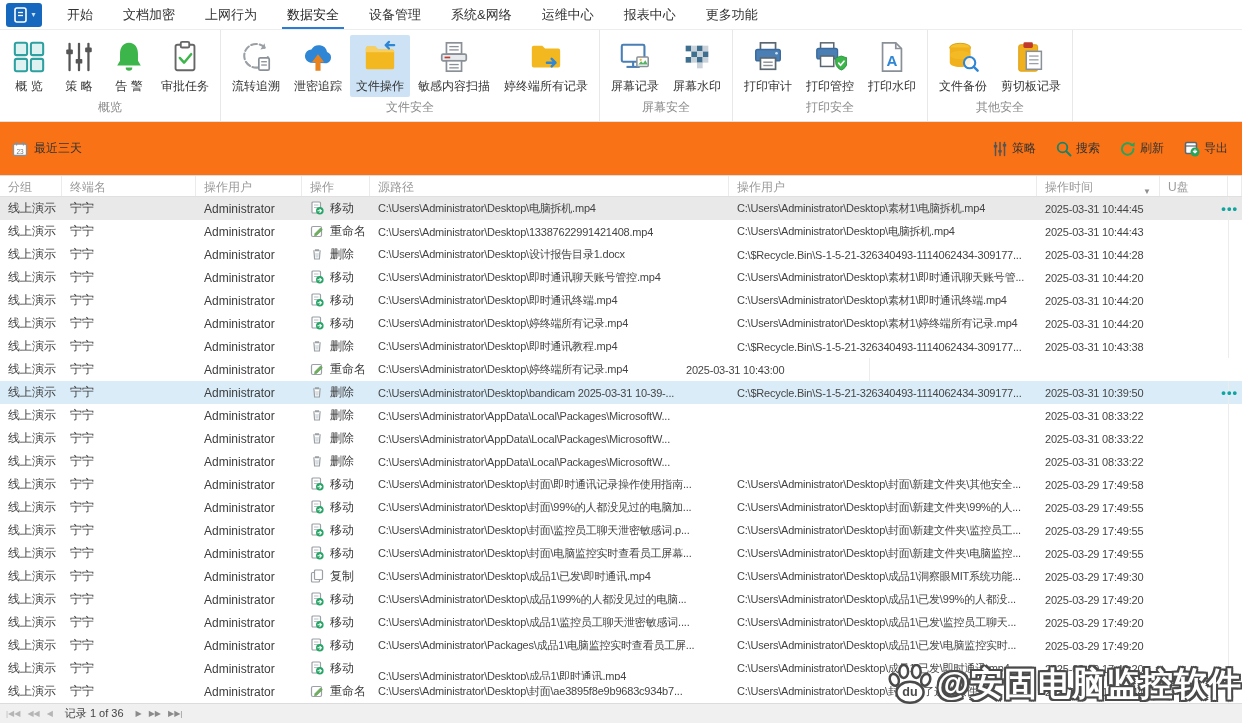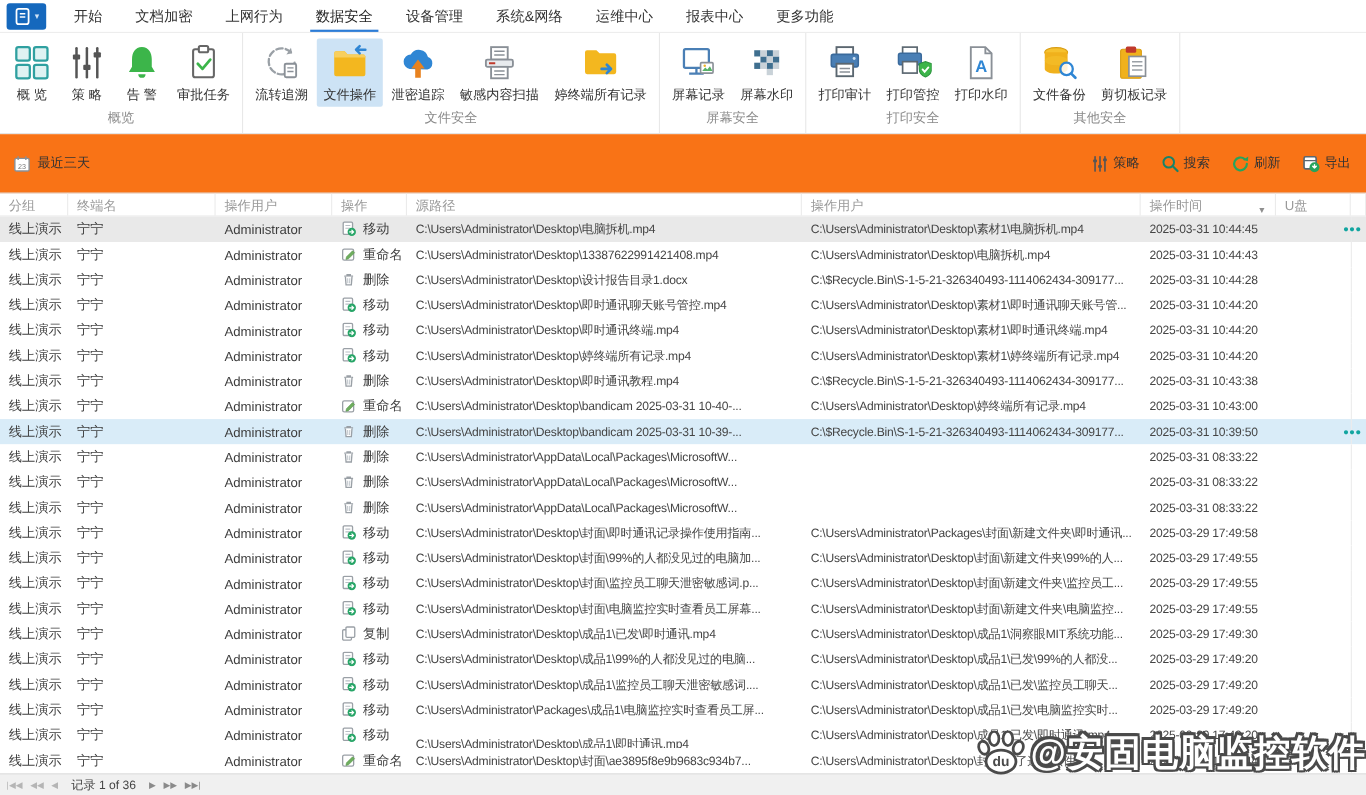--- a/index.html
+++ b/index.html
@@ -154,38 +154,38 @@
               <svg width="34" height="34" viewBox="0 0 36 36">
                 <path d="M27 8 A12.5 12.5 0 1 0 30.5 18" fill="none" stroke="#9aa0a6" stroke-width="2.2" stroke-linecap="round" stroke-dasharray="6 3"></path>
                 <path d="M27 3.5 l1.2 5.5 -5.6 1 Z" fill="#9aa0a6"></path>
                 <rect x="21" y="19" width="11" height="13" rx="1.5" fill="#fff" stroke="#8a9097" stroke-width="1.8"></rect>
                 <line x1="23.5" y1="23" x2="29.5" y2="23" stroke="#8a9097" stroke-width="1.4"></line>
                 <line x1="23.5" y1="26.5" x2="29.5" y2="26.5" stroke="#8a9097" stroke-width="1.4"></line>
               </svg>
             </span>
             <span class="ri-label">流转追溯</span>
           </div>
+          <div class="ritem">
+            <span class="ri-icon">
+              <svg width="34" height="34" viewBox="0 0 36 36">
+                <path d="M10 24 a7 7 0 0 1 1-13.9 A9 9 0 0 1 27.6 12.6 A6.2 6.2 0 0 1 27 24.5 Z" fill="#2f86d4"></path>
+                <path d="M18 15 l6.5 8.5 h-3.8 v9 h-5.4 v-9 H11.5 Z" fill="#e8821f"></path>
+              </svg>
+            </span>
+            <span class="ri-label">泄密追踪</span>
+          </div>
           <div class="ritem selected">
             <span class="ri-icon">
               <svg width="34" height="34" viewBox="0 0 36 36">
                 <path d="M3 9 a2 2 0 0 1 2-2 h8 l3 3 h15 a2 2 0 0 1 2 2 v17 a2 2 0 0 1 -2 2 H5 a2 2 0 0 1 -2 -2 Z" fill="#f3b71f"></path>
                 <path d="M3 13 h30 v-1 a2 2 0 0 0 -2 -2 H16 l-3 -3 H5 a2 2 0 0 0 -2 2 Z" fill="#f8cf5e"></path>
                 <path d="M33 5.5 h-9 m0 0 l3.5 -3.5 M24 5.5 l3.5 3.5" stroke="#2f86d4" stroke-width="2.4" fill="none" stroke-linecap="round" stroke-linejoin="round"></path>
               </svg>
             </span>
             <span class="ri-label">文件操作</span>
-          </div>
-          <div class="ritem">
-            <span class="ri-icon">
-              <svg width="34" height="34" viewBox="0 0 36 36">
-                <path d="M10 24 a7 7 0 0 1 1-13.9 A9 9 0 0 1 27.6 12.6 A6.2 6.2 0 0 1 27 24.5 Z" fill="#2f86d4"></path>
-                <path d="M18 15 l6.5 8.5 h-3.8 v9 h-5.4 v-9 H11.5 Z" fill="#e8821f"></path>
-              </svg>
-            </span>
-            <span class="ri-label">泄密追踪</span>
           </div>
           <div class="ritem">
             <span class="ri-icon">
               <svg width="34" height="34" viewBox="0 0 36 36">
                 <rect x="10" y="3" width="16" height="12" fill="#fff" stroke="#8a9097" stroke-width="1.8"></rect>
                 <line x1="13" y1="7" x2="23" y2="7" stroke="#8a9097" stroke-width="1.4"></line>
                 <line x1="13" y1="10.5" x2="23" y2="10.5" stroke="#8a9097" stroke-width="1.4"></line>
                 <rect x="5" y="15" width="26" height="7" rx="1.5" fill="#e8ebee" stroke="#8a9097" stroke-width="1.8"></rect>
                 <line x1="8" y1="18.5" x2="14" y2="18.5" stroke="#c0392b" stroke-width="1.8"></line>
                 <rect x="10" y="22" width="16" height="11" fill="#fff" stroke="#8a9097" stroke-width="1.8"></rect>
@@ -569,21 +569,20 @@
         <div class="td" style="width: 106px;">Administrator</div>
         <div class="td" style="width: 68px;">
           <span class="op-ic">
             <svg width="14" height="14" viewBox="0 0 14 14">
               <rect x="1.5" y="2.5" width="10" height="10" rx="1.5" fill="#fff" stroke="#9aa0a6" stroke-width="1.2"></rect>
               <path d="M5 9.5 l5.5 -5.5 1.8 1.8 -5.5 5.5 -2.3 0.5 Z" fill="#6fae5f" stroke="#5d9a50" stroke-width="0.6"></path>
             </svg>
           </span>
           <span>重命名</span>
         </div>
-        <div class="td path" style="width: 359px;">C:\Users\Administrator\Desktop\bandicam 2025-03-31 10-40-...</div>
         <div class="td path" style="width: 308px;">C:\Users\Administrator\Desktop\婷终端所有记录.mp4</div>
         <div class="td time" style="width: 123px;">2025-03-31 10:43:00</div>
         <div class="td" style="width: 68px;"></div>
         <div class="td gutter" style="width: 14px;"></div>
       </div>
       <div class="tr selected">
         <div class="td" style="width: 62px;">线上演示</div>
         <div class="td" style="width: 134px;">宁宁</div>
         <div class="td" style="width: 106px;">Administrator</div>
         <div class="td" style="width: 68px;">
@@ -677,21 +676,21 @@
               <rect x="2" y="1" width="8.5" height="11" rx="1" fill="#fff" stroke="#9aa0a6" stroke-width="1.2"></rect>
               <line x1="4" y1="4" x2="8.5" y2="4" stroke="#b8bec4" stroke-width="1"></line>
               <line x1="4" y1="6.5" x2="8.5" y2="6.5" stroke="#b8bec4" stroke-width="1"></line>
               <circle cx="9.8" cy="9.8" r="3.8" fill="#27a567"></circle>
               <path d="M7.9 9.8 h3.4 m-1.4 -1.5 l1.5 1.5 -1.5 1.5" stroke="#fff" stroke-width="1.1" fill="none" stroke-linecap="round"></path>
             </svg>
           </span>
           <span>移动</span>
         </div>
         <div class="td path" style="width: 359px;">C:\Users\Administrator\Desktop\封面\即时通讯记录操作使用指南...</div>
-        <div class="td path" style="width: 308px;">C:\Users\Administrator\Packages\封面\新建文件夹\即时通讯...</div>
+        <div class="td path" style="width: 308px;">C:\Users\Administrator\Desktop\封面\新建文件夹\其他安全...</div>
         <div class="td time" style="width: 123px;">2025-03-29 17:49:58</div>
         <div class="td" style="width: 68px;"></div>
         <div class="td gutter" style="width: 14px;"></div>
       </div>
       <div class="tr">
         <div class="td" style="width: 62px;">线上演示</div>
         <div class="td" style="width: 134px;">宁宁</div>
         <div class="td" style="width: 106px;">Administrator</div>
         <div class="td" style="width: 68px;">
           <span class="op-ic">

